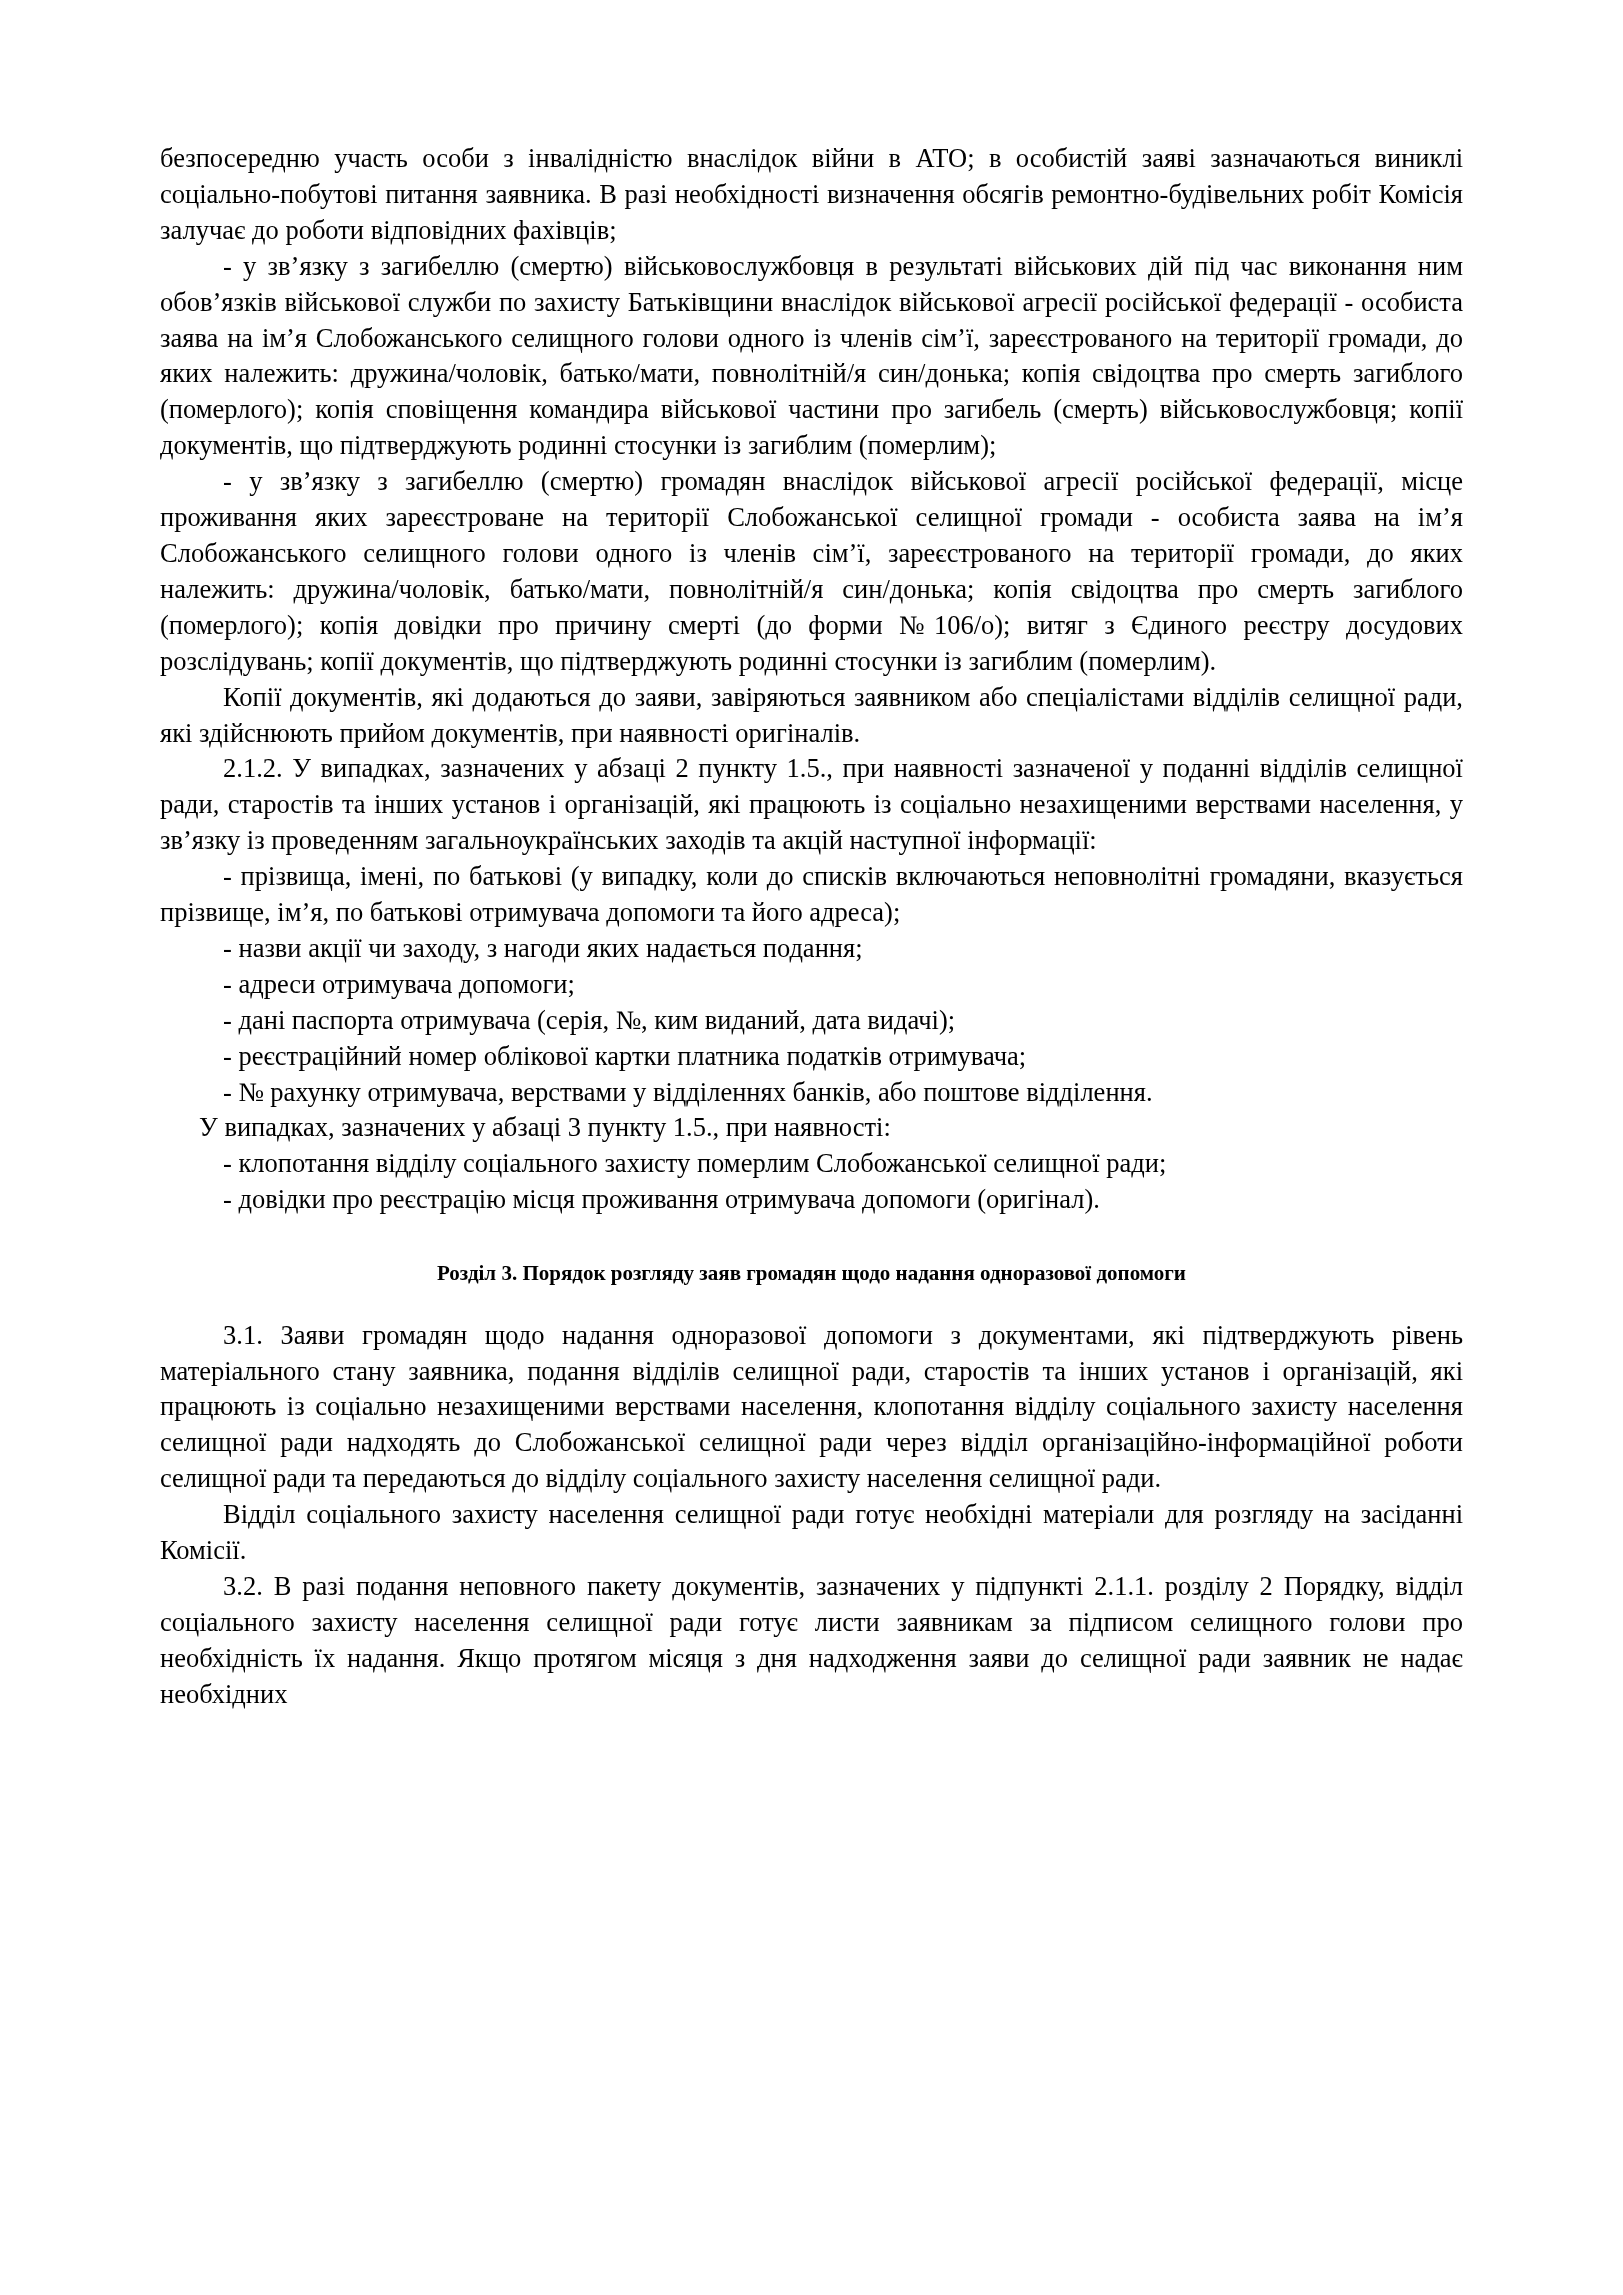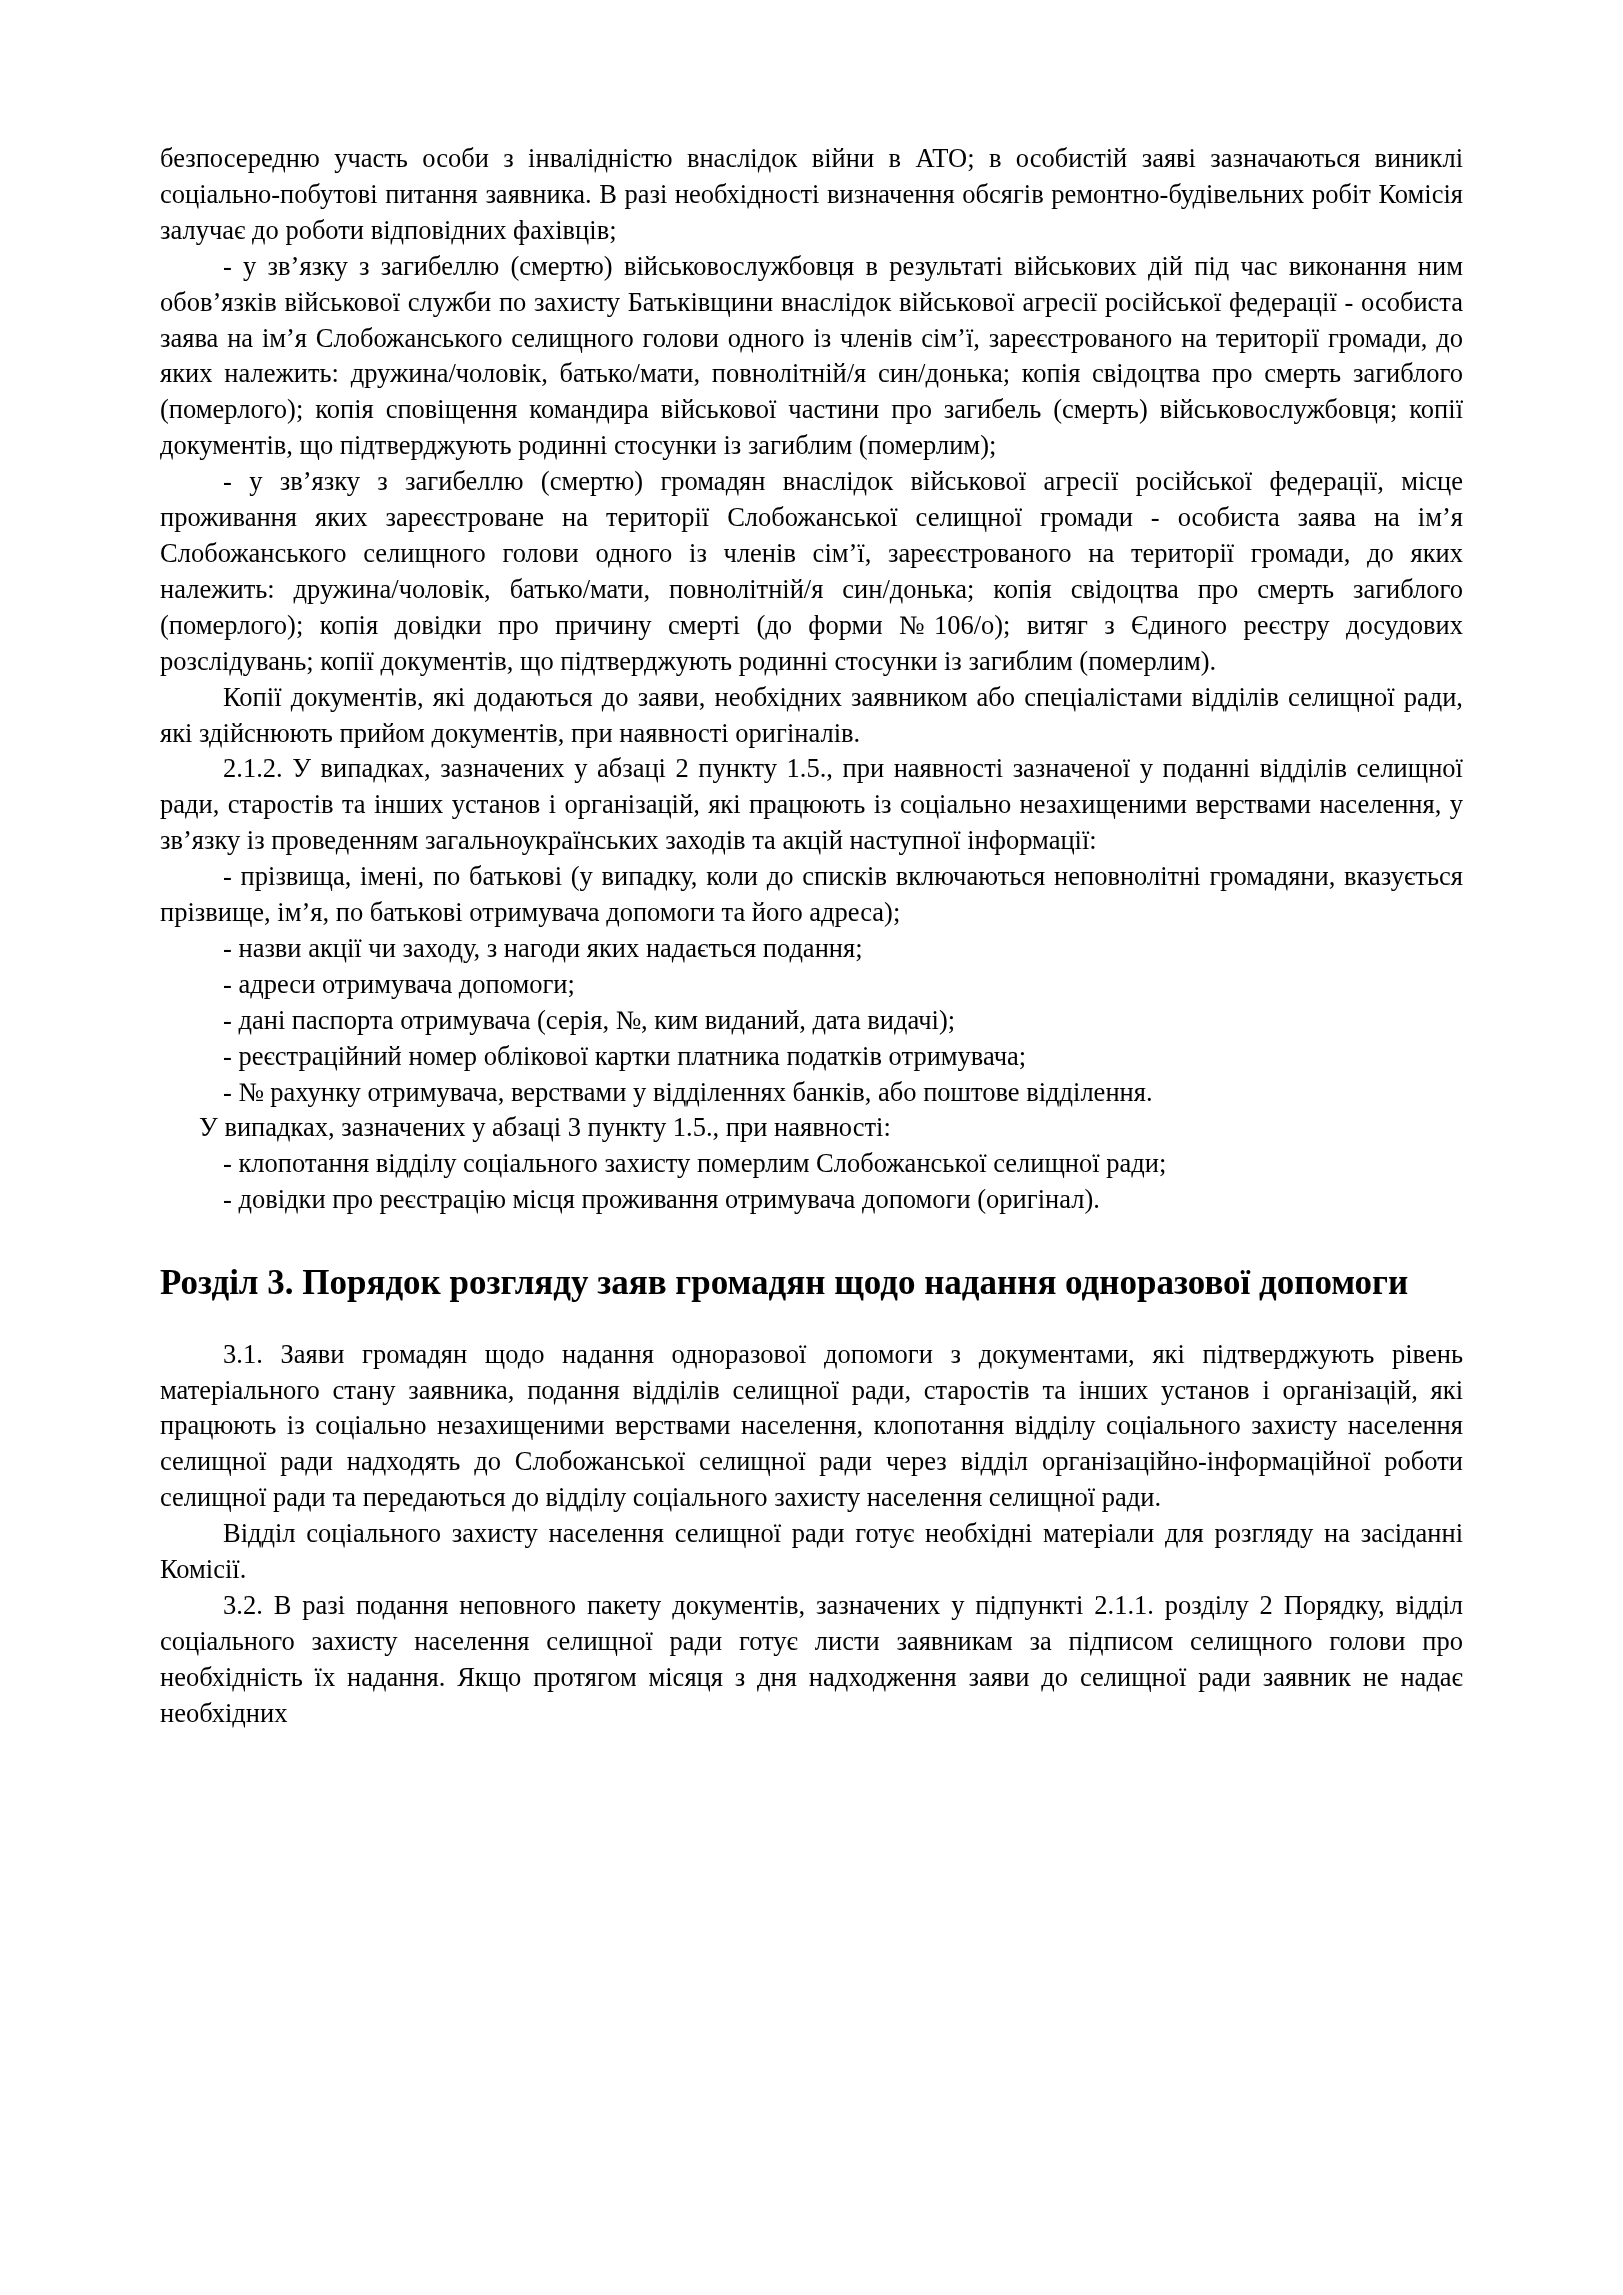--- a/index.html
+++ b/index.html
@@ -36,36 +36,37 @@
     text-align: justify;
     text-indent: 63px;
   }
   .p-ind-sm {
     margin: 0;
     text-align: justify;
     text-indent: 39px;
   }
   .heading {
     margin: 0;
+    text-align: center;
     font-weight: bold;
-    font-size: 35px;
+    font-size: 21px;
   }
   .gap-md { height: 30px; }
   .gap-lg { height: 41px; }
 </style>
 </head>
 <body>
 
 <div class="page">
   <div class="doc">
 
     <p class="p">безпосередню участь особи з інвалідністю внаслідок війни в АТО; в особистій заяві зазначаються виниклі соціально-побутові питання заявника. В разі необхідності визначення обсягів ремонтно-будівельних робіт Комісія залучає до роботи відповідних фахівців;</p>
     <p class="p-ind">- у зв’язку з загибеллю (смертю) військовослужбовця в результаті військових дій під час виконання ним обов’язків військової служби по захисту Батьківщини внаслідок військової агресії російської федерації - особиста заява на ім’я Слобожанського селищного голови одного із членів сім’ї, зареєстрованого на території громади, до яких належить: дружина/чоловік, батько/мати, повнолітній/я син/донька; копія свідоцтва про смерть загиблого (померлого); копія сповіщення командира військової частини про загибель (смерть) військовослужбовця; копії документів, що підтверджують родинні стосунки із загиблим (померлим);</p>
     <p class="p-ind">- у зв’язку з загибеллю (смертю) громадян внаслідок військової агресії російської федерації, місце проживання яких зареєстроване на території Слобожанської селищної громади - особиста заява на ім’я Слобожанського селищного голови одного із членів сім’ї, зареєстрованого на території громади, до яких належить: дружина/чоловік, батько/мати, повнолітній/я син/донька; копія свідоцтва про смерть загиблого (померлого); копія довідки про причину смерті (до форми №106/о); витяг з Єдиного реєстру досудових розслідувань; копії документів, що підтверджують родинні стосунки із загиблим (померлим).</p>
-    <p class="p-ind">Копії документів, які додаються до заяви, необхідних заявником або спеціалістами відділів селищної ради, які здійснюють прийом документів, при наявності оригіналів.</p>
+    <p class="p-ind">Копії документів, які додаються до заяви, завіряються заявником або спеціалістами відділів селищної ради, які здійснюють прийом документів, при наявності оригіналів.</p>
     <p class="p-ind">2.1.2. У випадках, зазначених у абзаці 2 пункту 1.5., при наявності зазначеної у поданні відділів селищної ради, старостів та інших установ і організацій, які працюють із соціально незахищеними верствами населення, у зв’язку із проведенням загальноукраїнських заходів та акцій наступної інформації:</p>
     <p class="p-ind">- прізвища, імені, по батькові (у випадку, коли до списків включаються неповнолітні громадяни, вказується прізвище, ім’я, по батькові отримувача допомоги та його адреса);</p>
     <p class="p-ind">- назви акції чи заходу, з нагоди яких надається подання;</p>
     <p class="p-ind">- адреси отримувача допомоги;</p>
     <p class="p-ind">- дані паспорта отримувача (серія, №, ким виданий, дата видачі);</p>
     <p class="p-ind">- реєстраційний номер облікової картки платника податків отримувача;</p>
     <p class="p-ind">- № рахунку отримувача, верствами у відділеннях банків, або поштове відділення.</p>
     <p class="p-ind-sm">У випадках, зазначених у абзаці 3 пункту 1.5., при наявності:</p>
     <p class="p-ind">- клопотання відділу соціального захисту померлим Слобожанської селищної ради;</p>
     <p class="p-ind">- довідки про реєстрацію місця проживання отримувача допомоги (оригінал).</p>

